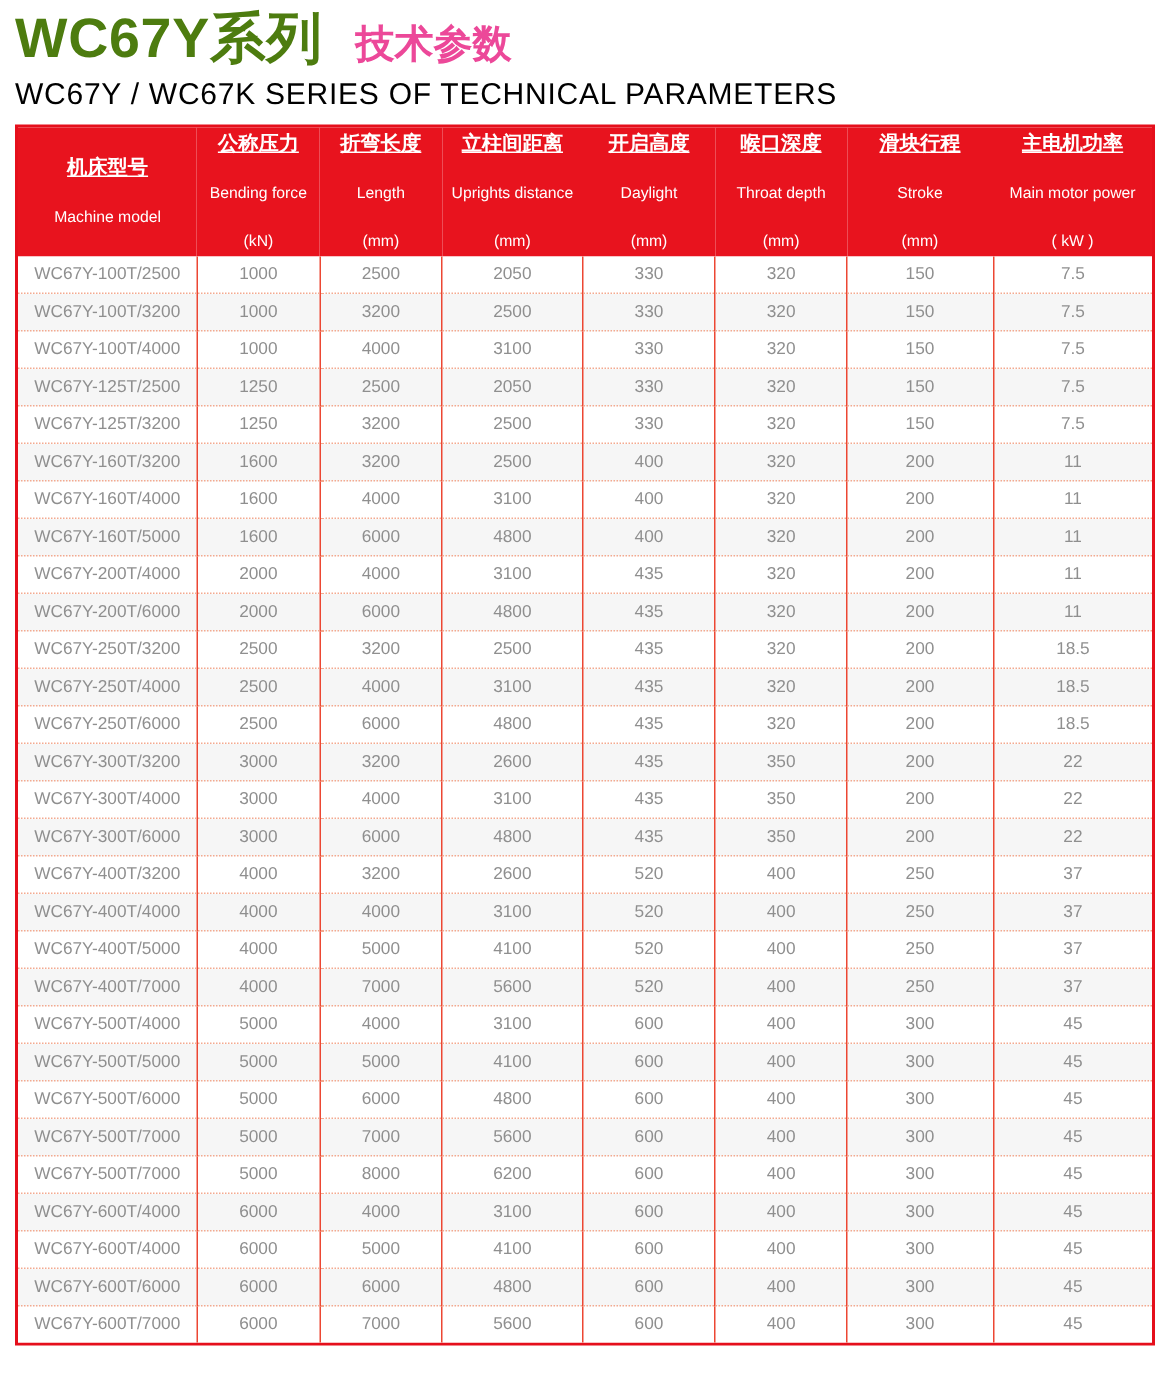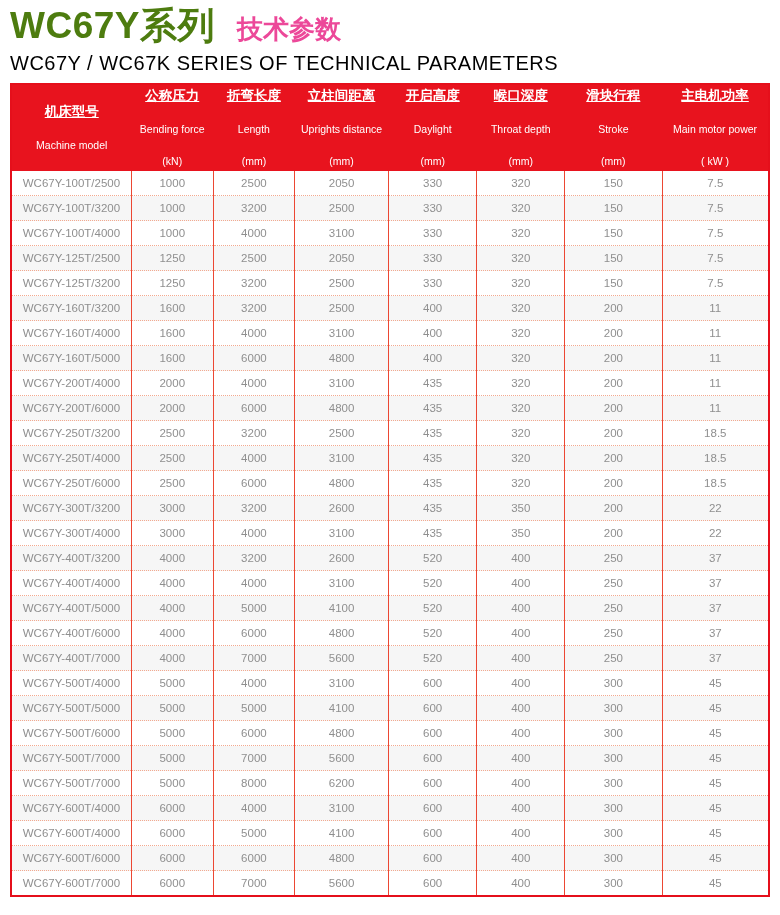--- a/index.html
+++ b/index.html
@@ -295,20 +295,30 @@
             <td>WC67Y-300T/4000</td>
             <td>3000</td>
             <td>4000</td>
             <td>3100</td>
             <td>435</td>
             <td>350</td>
             <td>200</td>
             <td>22</td>
           </tr>
           <tr>
+            <td>WC67Y-300T/6000</td>
+            <td>3000</td>
+            <td>6000</td>
+            <td>4800</td>
+            <td>435</td>
+            <td>350</td>
+            <td>200</td>
+            <td>22</td>
+          </tr>
+          <tr>
             <td>WC67Y-400T/3200</td>
             <td>4000</td>
             <td>3200</td>
             <td>2600</td>
             <td>520</td>
             <td>400</td>
             <td>250</td>
             <td>37</td>
           </tr>
           <tr>
@@ -319,30 +329,20 @@
             <td>520</td>
             <td>400</td>
             <td>250</td>
             <td>37</td>
           </tr>
           <tr>
             <td>WC67Y-400T/5000</td>
             <td>4000</td>
             <td>5000</td>
             <td>4100</td>
-            <td>520</td>
-            <td>400</td>
-            <td>250</td>
-            <td>37</td>
-          </tr>
-          <tr>
-            <td>WC67Y-400T/6000</td>
-            <td>4000</td>
-            <td>6000</td>
-            <td>4800</td>
             <td>520</td>
             <td>400</td>
             <td>250</td>
             <td>37</td>
           </tr>
           <tr>
             <td>WC67Y-400T/7000</td>
             <td>4000</td>
             <td>7000</td>
             <td>5600</td>

